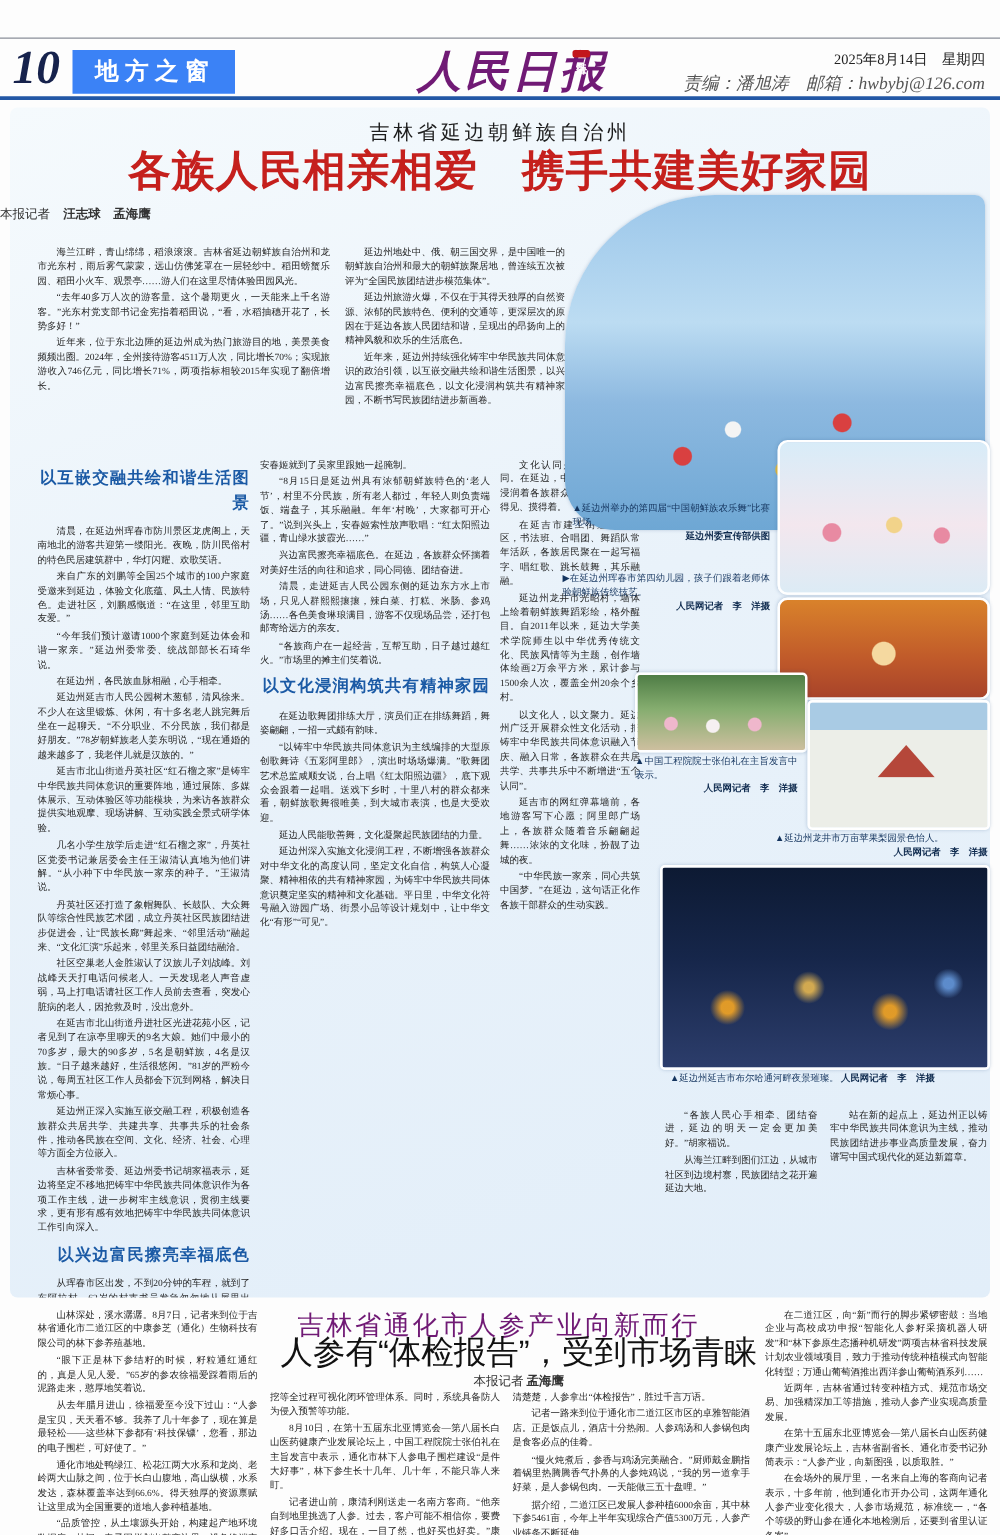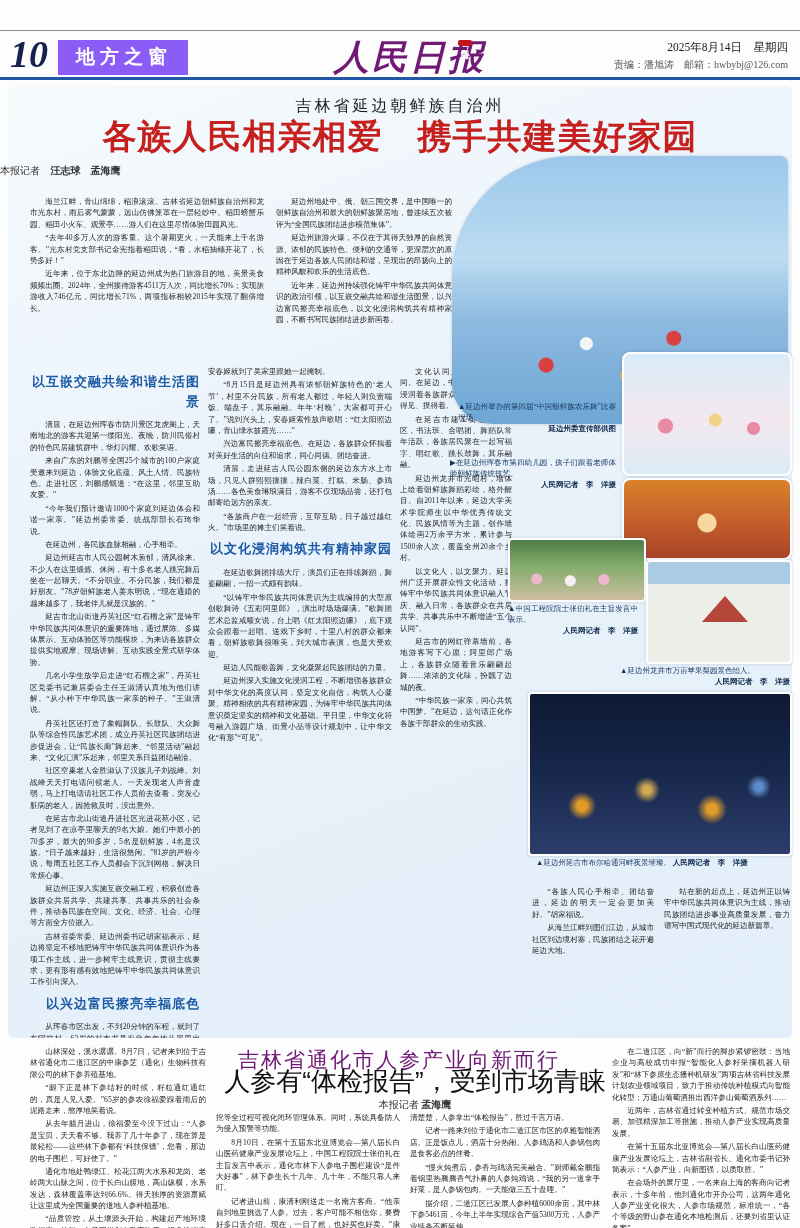--- a/index.html
+++ b/index.html
@@ -3,29 +3,29 @@
 <meta charset="utf-8">
 <style>
   html,body{margin:0;padding:0;}
   body{width:800px;height:1228px;position:relative;overflow:hidden;background:#fdfdfd;
        font-family:"Liberation Serif","DejaVu Serif",serif;color:#242424;}
   .abs{position:absolute;}
   
   .top-rule{top:30px;left:0;width:800px;border-top:1px solid #8a8f99;}
   .blue-rule{top:77px;left:0;width:800px;border-top:3px solid #2257a5;}
   .page-num{left:10px;top:32px;font-size:38px;font-weight:bold;font-style:italic;color:#16224c;}
-  .section-box{left:58px;top:40px;background:#8b5cf6;color:#fff;font-family:"Liberation Sans","DejaVu Sans",sans-serif;
+  .section-box{left:58px;top:40px;background:#3b82f6;color:#fff;font-family:"Liberation Sans","DejaVu Sans",sans-serif;
                font-weight:bold;font-size:19px;letter-spacing:5px;padding:4px 16px 5px 18px;}
   .masthead{left:330px;top:34px;width:160px;text-align:center;color:#701a75;font-weight:bold;font-style:italic;
             font-size:35px;letter-spacing:3px;white-space:nowrap;}
   .edition-badge{left:458px;top:40px;background:#c3161c;color:#fff;font-size:9px;line-height:1.15;
                  writing-mode:vertical-rl;padding:3px 2px;border-radius:2px;font-family:"Liberation Sans",sans-serif;}
   .date-block{right:12px;top:40px;text-align:right;}
   .date-line{font-size:11.5px;color:#222;}
-  .editor-line{font-size:10px;color:#555;margin-top:3px;}
+  .editor-line{font-size:14px;color:#555;margin-top:3px;font-style:italic;}
   
   .main-bg{left:8px;top:86px;width:784px;height:952px;border-radius:6px;
            background:linear-gradient(160deg,#f5fafd 0%,#e9f2fa 45%,#e2eef9 100%);}
   .kicker{left:0;top:96px;width:800px;text-align:center;font-size:16px;letter-spacing:3px;color:#1c1c1c;}
   .main-title{left:0;top:114px;width:800px;text-align:center;font-size:34px;font-weight:bold;color:#c5201d;letter-spacing:1px;}
   .byline{left:0;top:164px;width:800px;text-align:left;font-size:10px;color:#333;}
   .byline b{margin-left:8px;}
   .col{font-size:7.6px;line-height:1.5;text-align:justify;overflow:hidden;}
   .para{margin:0 0 2px;text-indent:2em;}
   .cont{margin:0 0 2px;text-indent:0;}

